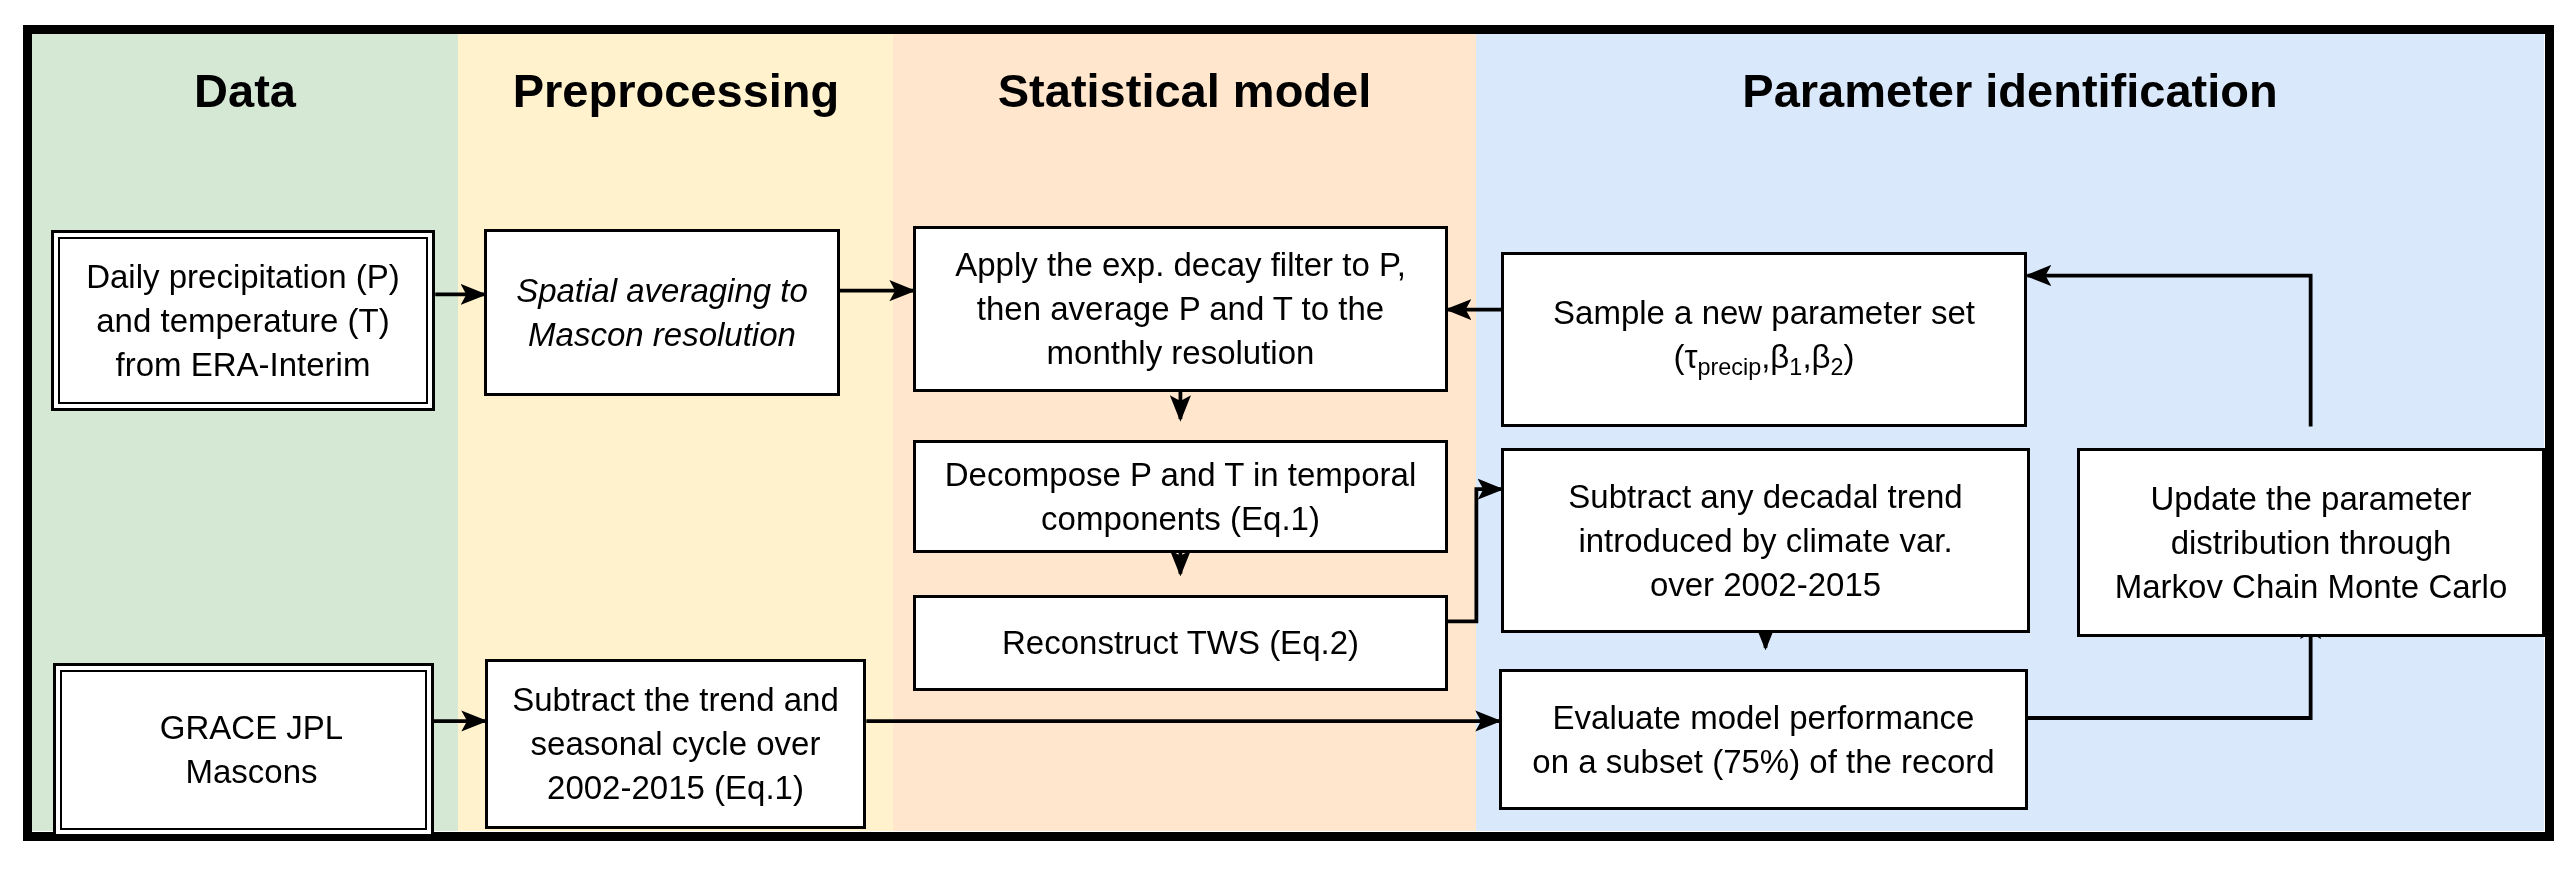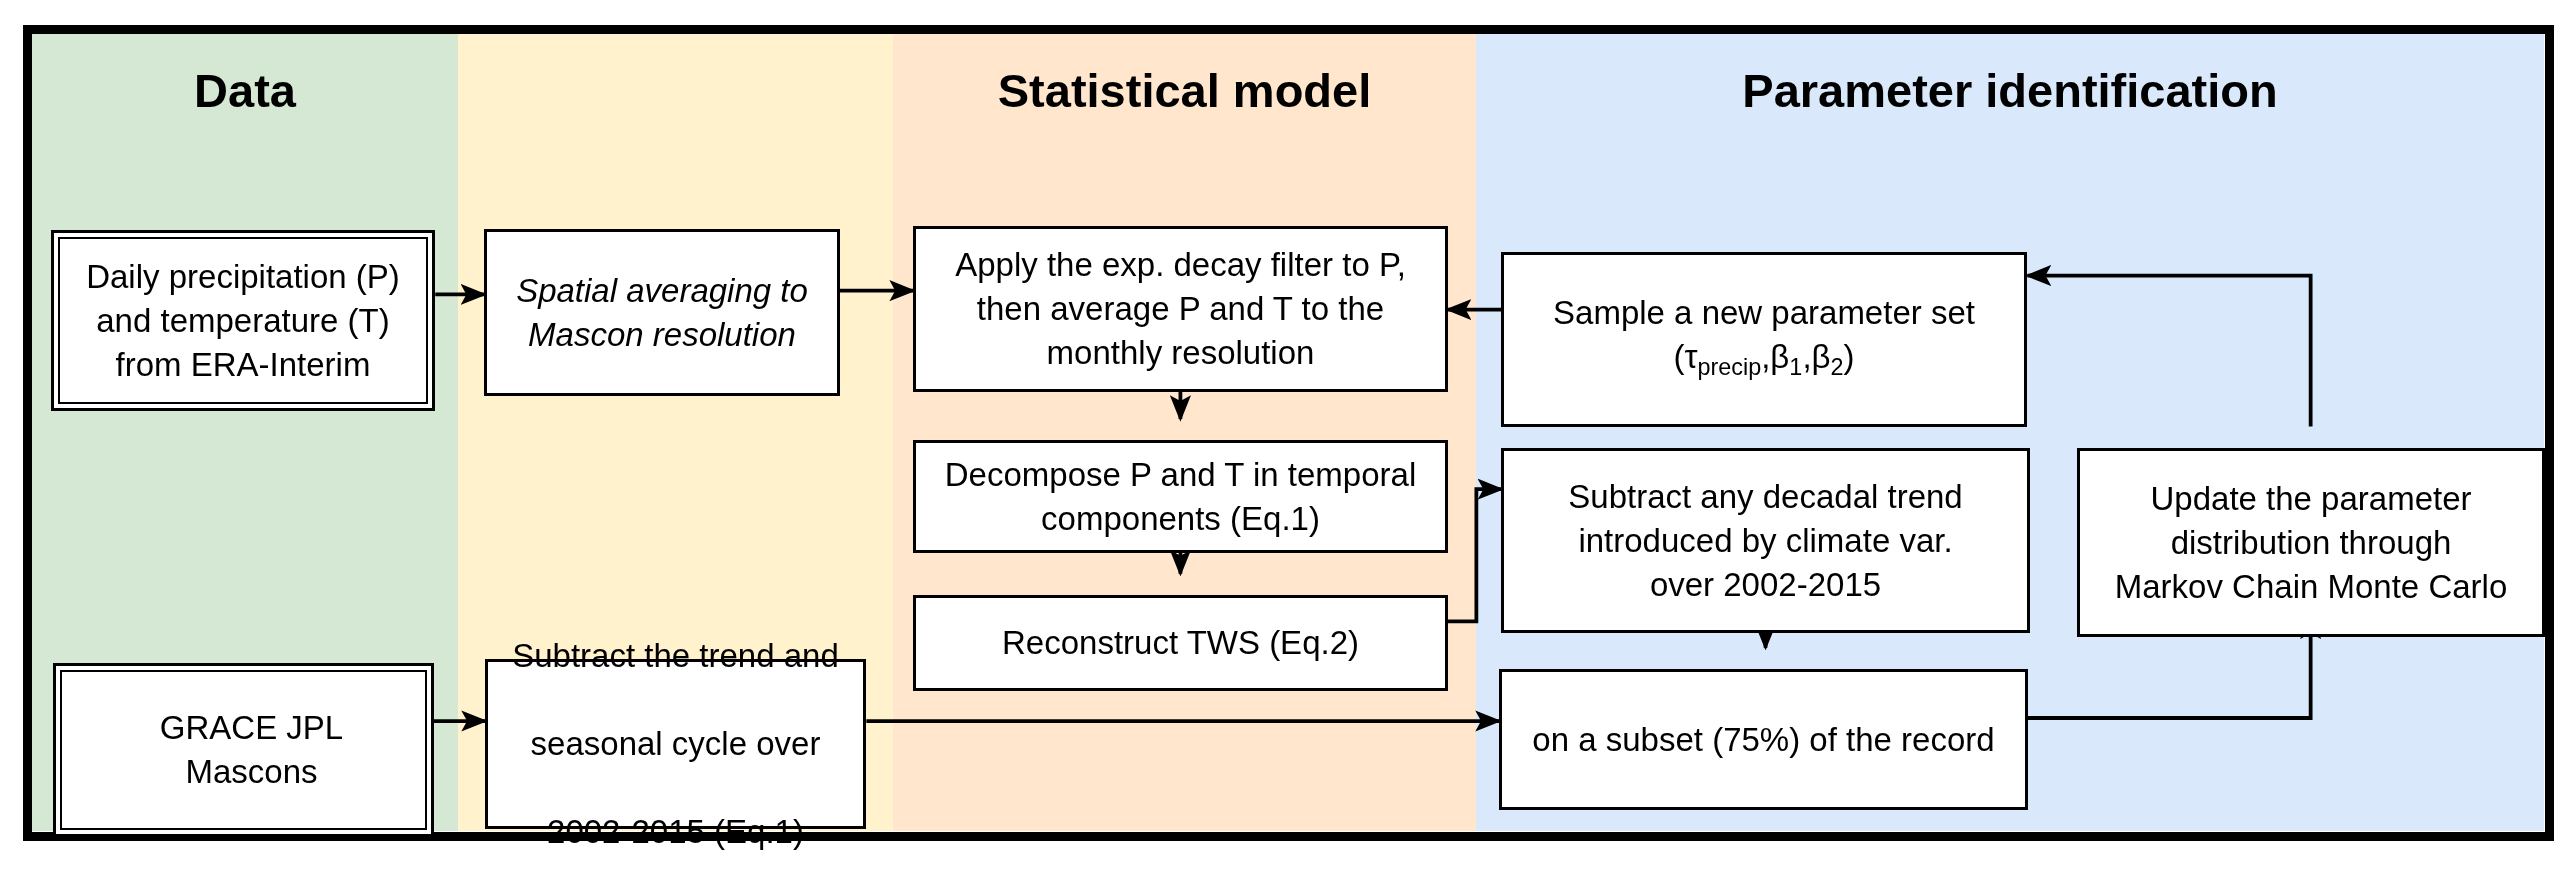--- a/index.html
+++ b/index.html
@@ -31,20 +31,21 @@
 <div id="canvas">
 
   <div class="col" id="col-data" style="background: rgb(213, 232, 212);"></div>
   <div class="col" id="col-preprocessing" style="background: rgb(255, 242, 204);"></div>
   <div class="col" id="col-statistical" style="background: rgb(255, 230, 204);"></div>
   <div class="col" id="col-parameter" style="background: rgb(218, 232, 252);"></div>
 
   <div id="frame" style="background:transparent;"></div>
 
   <div class="hdr" id="hdr-data">Data</div>
+  <div class="hdr" id="hdr-preprocessing">Preprocessing</div>
   <div class="hdr" id="hdr-statistical">Statistical model</div>
   <div class="hdr" id="hdr-parameter">Parameter identification</div>
 
   <svg id="connectors" width="2576" height="869" viewBox="0 0 3411 1151">
     <defs>
       <marker id="ah" viewBox="0 0 10 10" markerWidth="7" markerHeight="7" refX="9" refY="5" orient="auto">
         <path d="M0,1 L10,5 L0,9 L2.2,5 Z" fill="#000"></path>
       </marker>
     </defs>
     <path class="conn" d="M576,390 L641,390"></path>
@@ -103,24 +104,25 @@
     <div class="line">distribution through</div>
     <div class="line">Markov Chain Monte Carlo</div>
   </div>
 
   <div class="box" style="left:53px;top:642px;width:381px;height:174px;padding-left:16px;">
     <div class="inner-border"></div>
     <div class="line">GRACE JPL</div>
     <div class="line">Mascons</div>
   </div>
 
-  <div class="box" style="left:485px;top:638px;width:381px;height:170px;gap:44px;">
+  <div class="box" style="left:485px;top:638px;width:381px;height:170px;">
     <div class="line">Subtract the trend and</div>
     <div class="line">seasonal cycle over</div>
     <div class="line">2002-2015 (Eq.1)</div>
   </div>
 
   <div class="box" style="left:1499px;top:648px;width:529px;height:141px;">
+    <div class="line">Evaluate model performance</div>
     <div class="line">on a subset (75%) of the record</div>
   </div>
 
 </div>
 
 
 </body></html>

